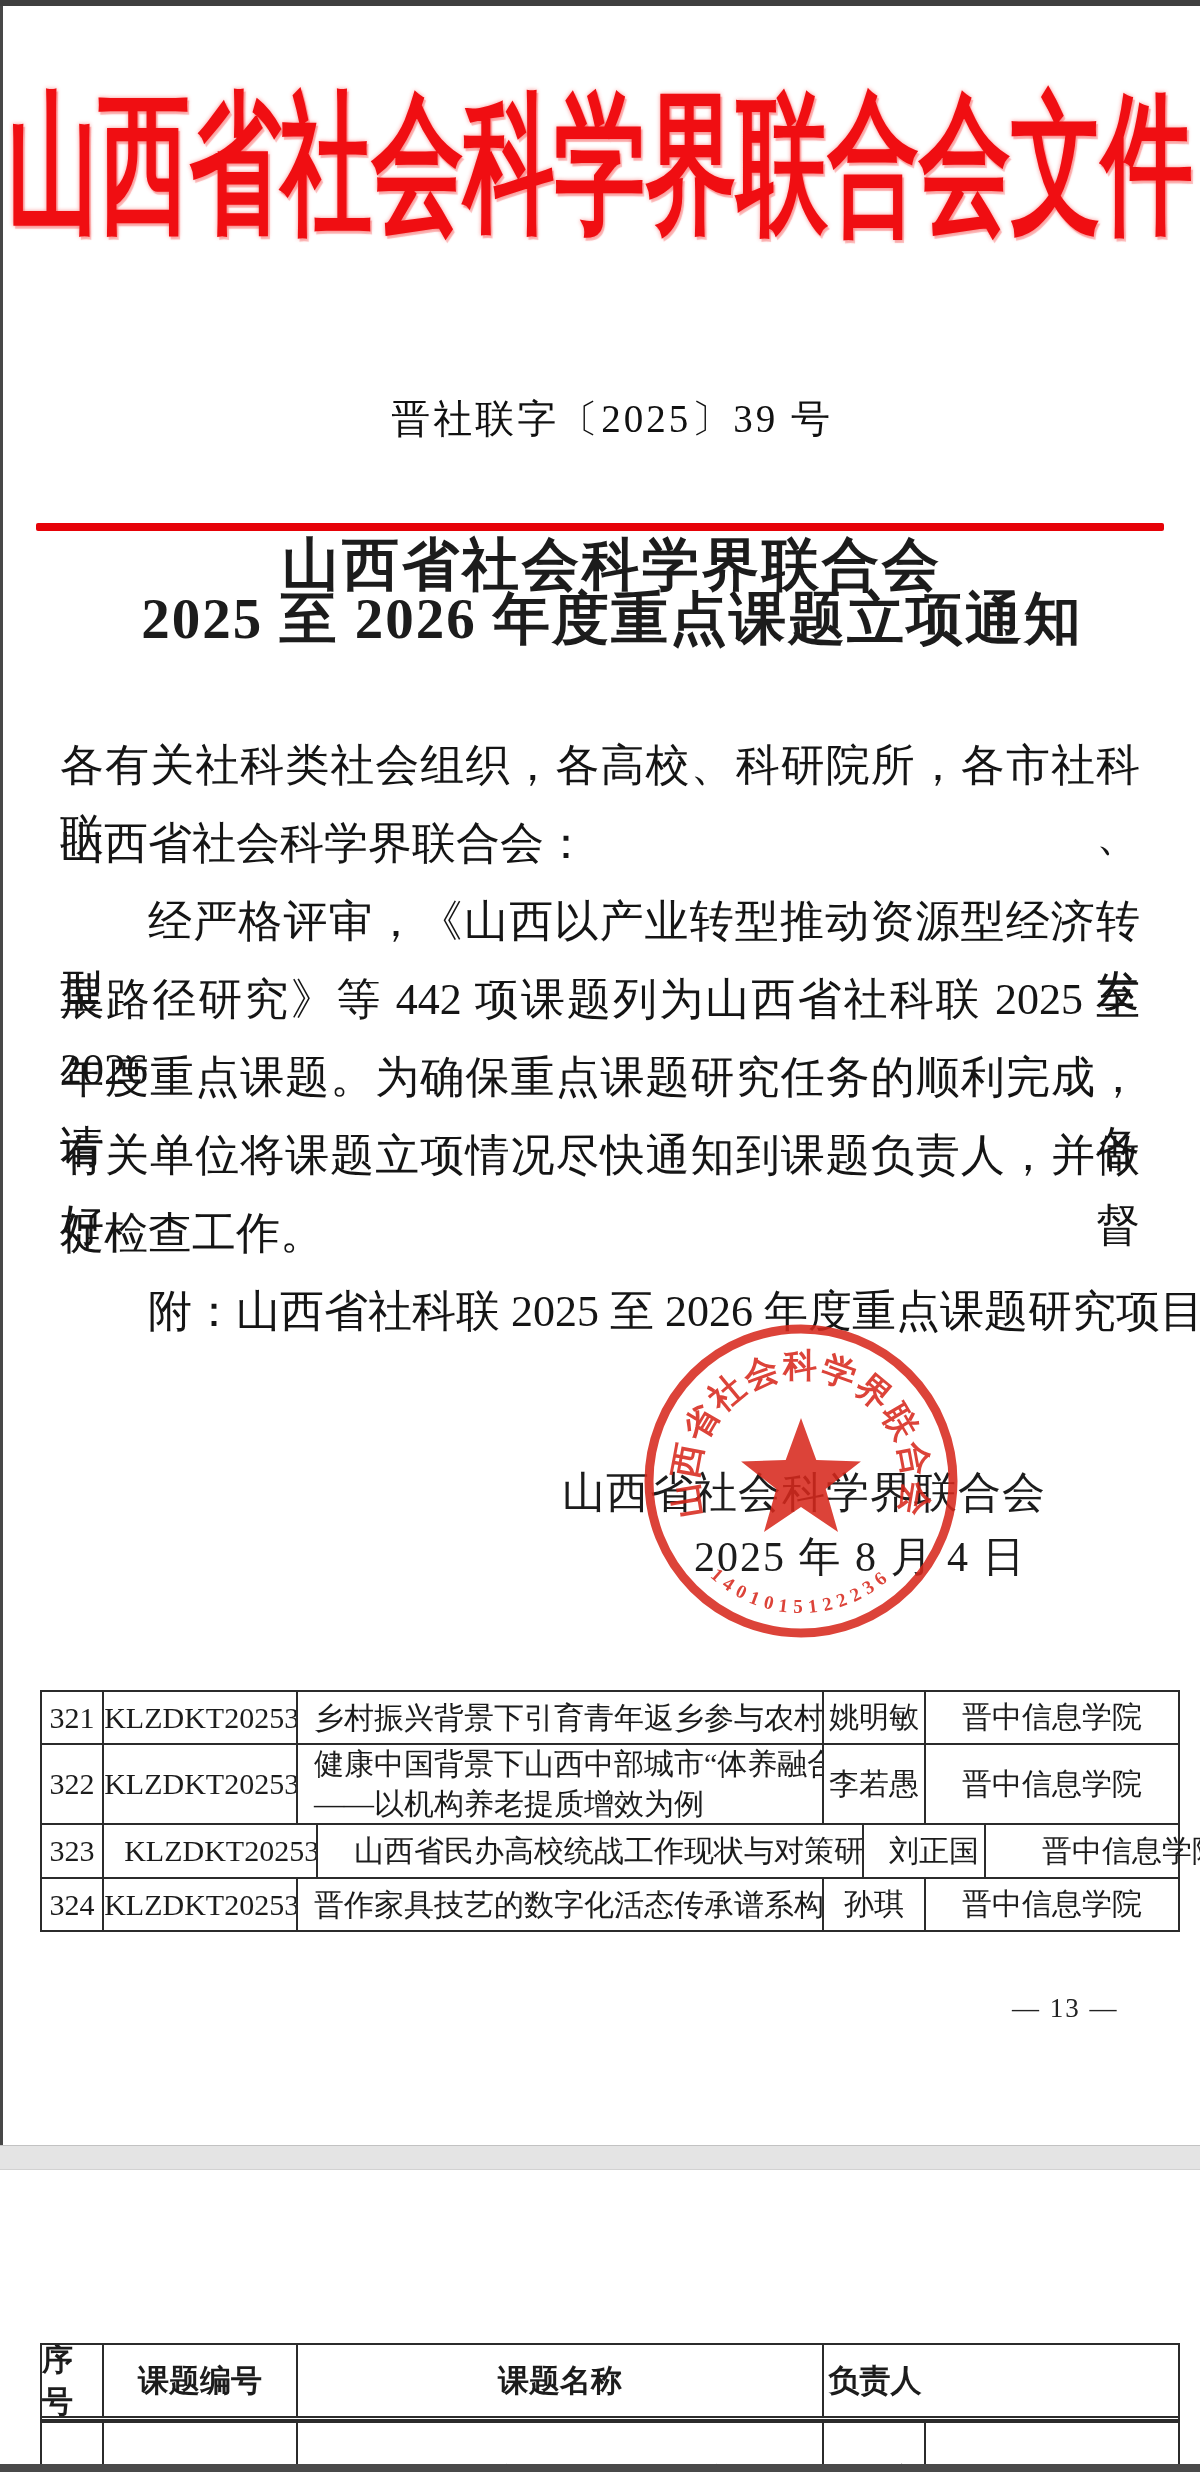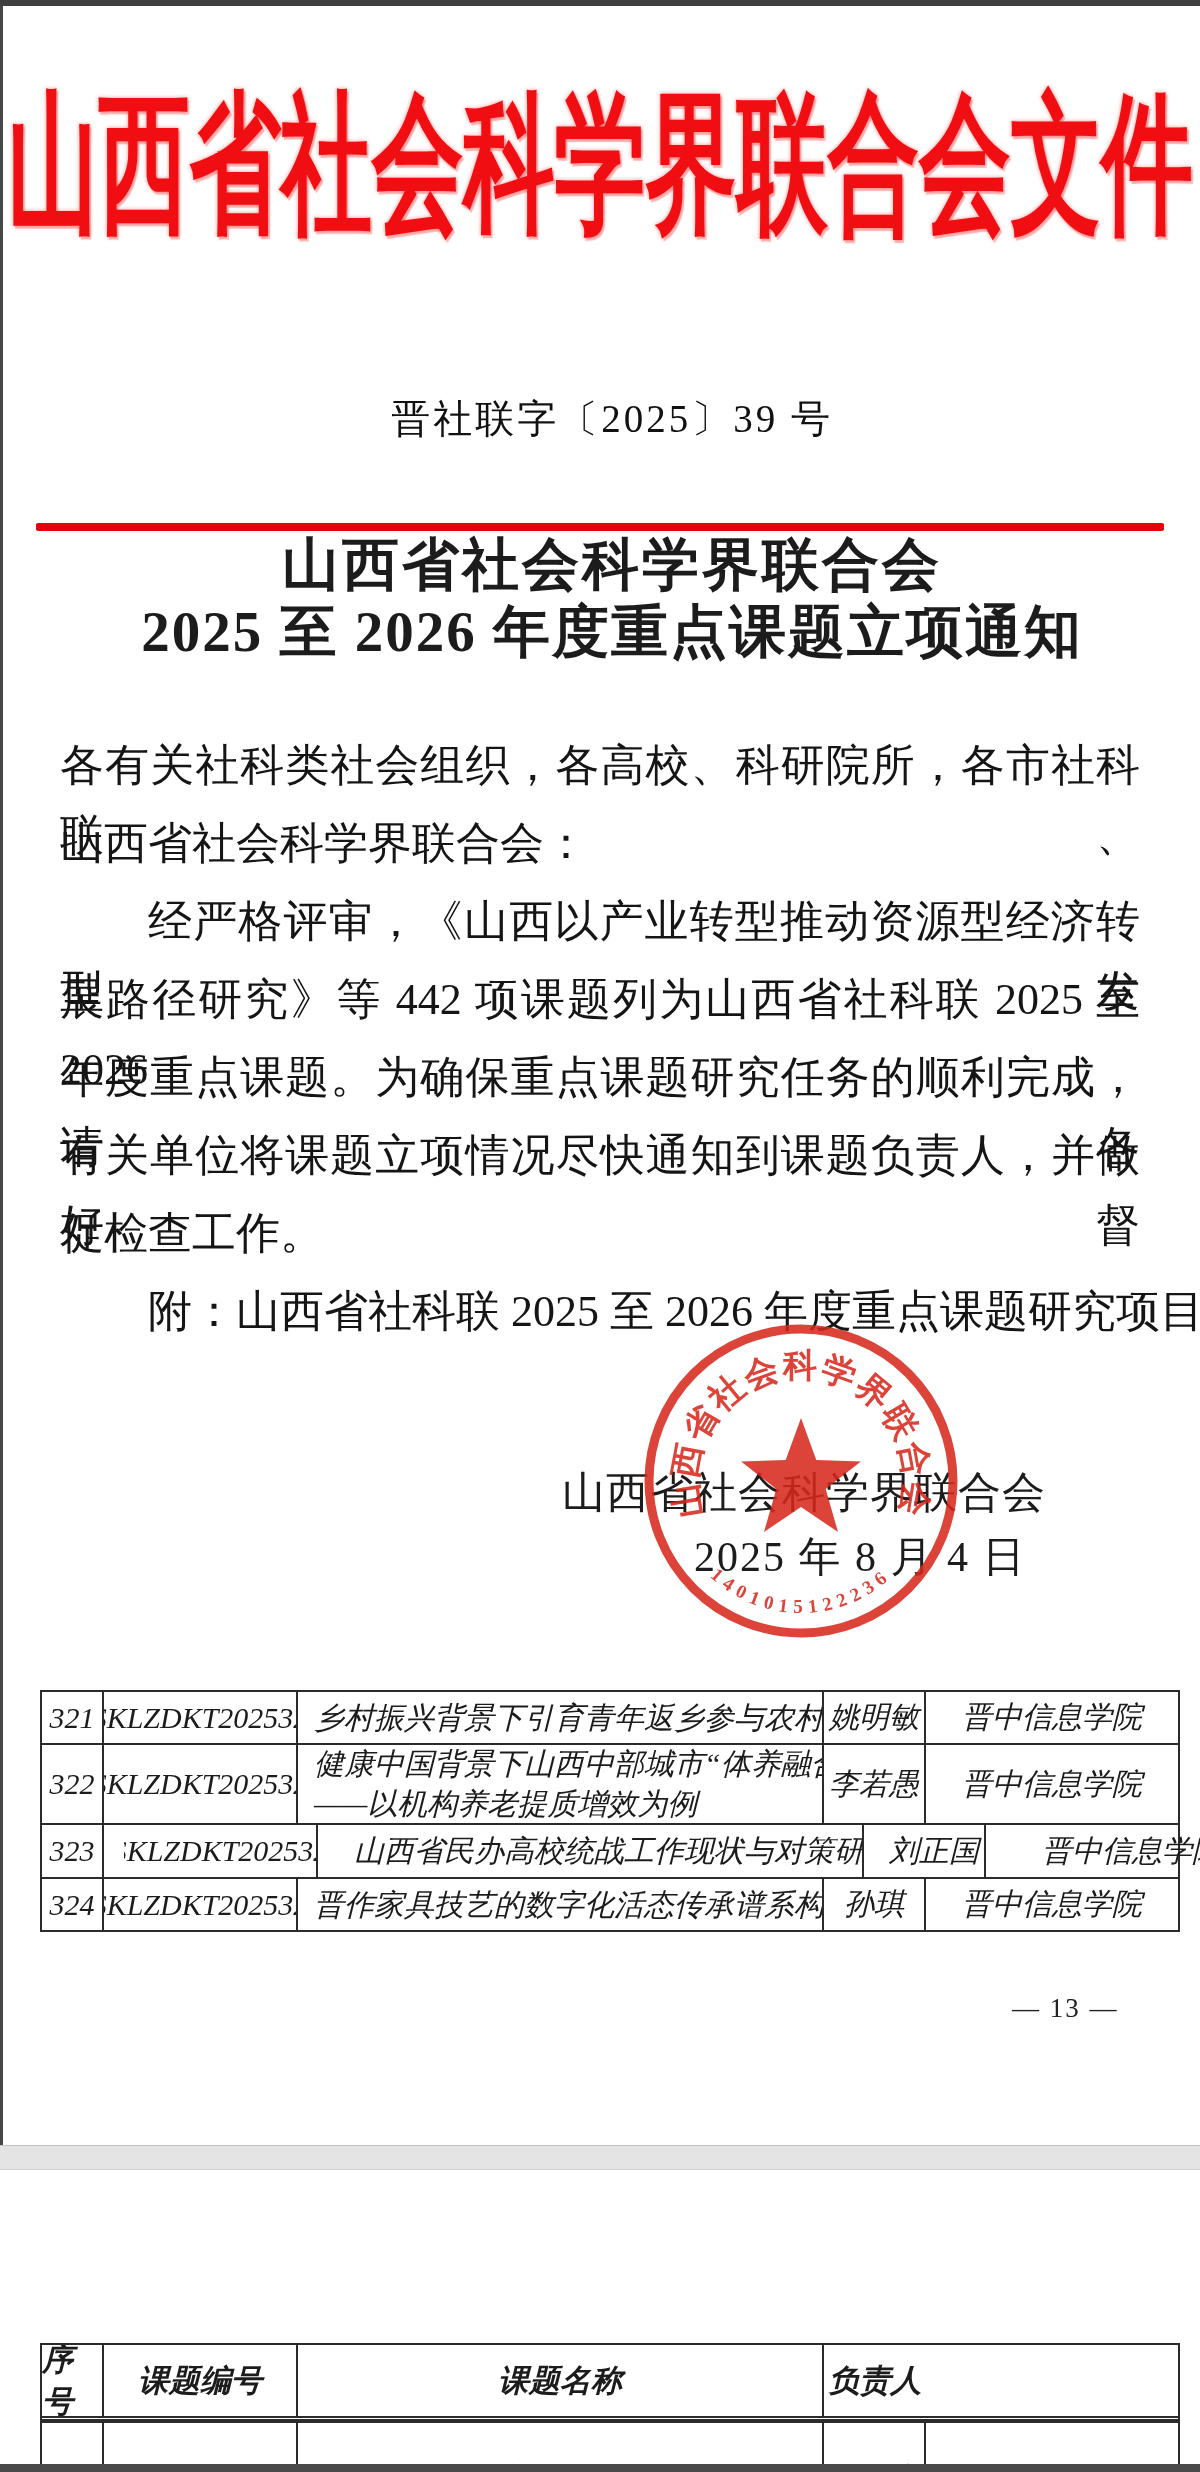--- a/index.html
+++ b/index.html
@@ -19,34 +19,34 @@
   
   .letterhead{
     top:82px;left:50%;transform:translateX(-50%) scaleX(0.60);transform-origin:center top;
     font-size:152px;line-height:1.1;font-weight:bold;color:#f00e12;white-space:nowrap;
     text-shadow:0 0 6px rgba(244,10,10,.45), 3px 3px 1px rgba(244,30,30,.28);
     letter-spacing:0px;
   }
   .docnum{top:392px;font-size:39px;letter-spacing:3px;color:#111;}
   .redline{left:36px;top:523px;width:1128px;height:8px;background:#e60208;border-radius:2px;}
   .title1{top:527px;font-size:57px;font-weight:bold;letter-spacing:3px;}
-  .title2{top:594px;font-size:57px;font-weight:bold;letter-spacing:2px;}
+  .title2{top:581px;font-size:57px;font-weight:bold;letter-spacing:2px;}
   
   .bodyblock{left:60px;top:731px;width:1080px;font-size:44px;line-height:70px;color:#151515;}
   .bline{height:78px;white-space:nowrap;}
   .just{white-space:normal;text-align:justify;text-align-last:justify;}
   .ind{text-indent:2em;}
   .signature{top:1464px;left:562px;font-size:43px;letter-spacing:1px;z-index:2;}
   .dateline{top:1529px;left:694px;font-size:42px;letter-spacing:2px;z-index:2;}
   .sealwrap{left:631px;top:1311px;width:340px;height:340px;z-index:5;opacity:.87;}
   
   .dtable{left:40px;width:1140px;border:2px solid #2b2b2b;box-sizing:border-box;z-index:3;background:transparent;}
   .t1{top:1690px;}
   .t2{top:2343px;}
-  .trow{display:grid;grid-template-columns:62px 194px 526px 102px 252px;font-style:italic;}
+  .trow{display:grid;grid-template-columns:62px 194px 526px 102px 252px;}
   .trow + .trow{border-top:2px solid #2b2b2b;}
   .hdrrow{border-bottom:5px double #2b2b2b;}
   .cell{border-right:2px solid #2b2b2b;display:flex;align-items:center;justify-content:center;
     font-size:30px;overflow:hidden;}
   .cell:last-child{border-right:none;}
   .cell.title{flex-direction:column;align-items:flex-start;justify-content:center;padding-left:16px;box-sizing:border-box;}
   .cell.title div{line-height:40px;white-space:nowrap;}
   .hdr .cell{font-weight:bold;font-size:31px;}
   .r321{height:51px;} .r322{height:78px;} .r323{height:52px;gap:20px;} .r324{height:51px;}
   .rhdr2{height:71px;} .r325{height:112px;}

